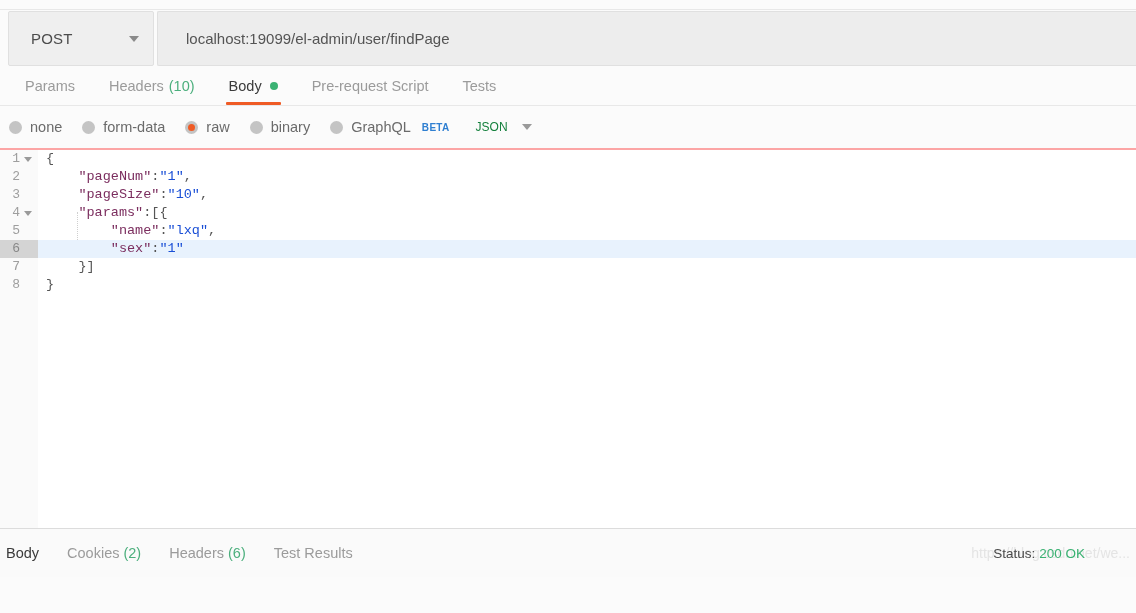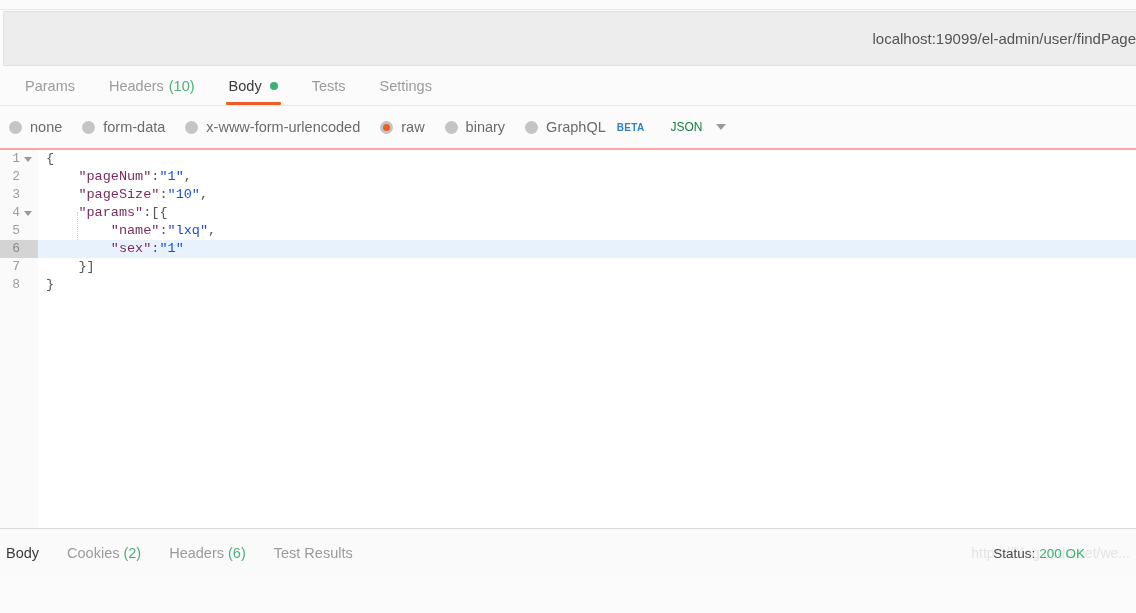--- a/index.html
+++ b/index.html
@@ -64,21 +64,20 @@
     margin-right: 0;
     background: #ededed;
     border: 1px solid #e0e0e0;
     border-right: none;
     border-radius: 2px 0 0 2px;
     display: flex;
     align-items: center;
     padding-left: 28px;
     box-sizing: border-box;
     cursor: text;
-    justify-content: flex-end;
   }
   .url-text {
     font-size: 15px;
     color: #545454;
   }
 
   
   .req-tabs {
     height: 40px;
     display: flex;
@@ -314,58 +313,58 @@
     z-index: 1;
     pointer-events: none;
   }
 </style>
 </head>
 <body>
 
 <div class="top-strip"></div>
 
 <div class="url-row">
+  <div class="method-select">
+    <span class="method-label">POST</span>
+    <span class="caret"></span>
+  </div>
   <div class="url-input" title="Enter request URL">
     <span class="url-text">localhost:19099/el-admin/user/findPage</span>
   </div>
 </div>
 
 <div class="req-tabs">
   <div class="req-tab">
     <span>Params</span>
   </div>
   <div class="req-tab">
     <span>Headers</span>
     <span class="count">(10)</span>
   </div>
   <div class="req-tab active">
     <span>Body</span>
     <span class="dot"></span>
     <span class="underline"></span>
   </div>
   <div class="req-tab">
+    <span>Pre-request Script</span>
+  </div>
+  <div class="req-tab">
     <span>Tests</span>
-  </div>
-  <div class="req-tab">
-    <span>Settings</span>
   </div>
 </div>
 
 <div class="body-row">
   <label class="radio-opt">
     <span class="radio-mark"></span>
     <span>none</span>
   </label>
   <label class="radio-opt">
     <span class="radio-mark"></span>
     <span>form-data</span>
-  </label>
-  <label class="radio-opt">
-    <span class="radio-mark"></span>
-    <span>x-www-form-urlencoded</span>
   </label>
   <label class="radio-opt selected">
     <span class="radio-mark"></span>
     <span>raw</span>
   </label>
   <label class="radio-opt">
     <span class="radio-mark"></span>
     <span>binary</span>
   </label>
   <label class="radio-opt">

